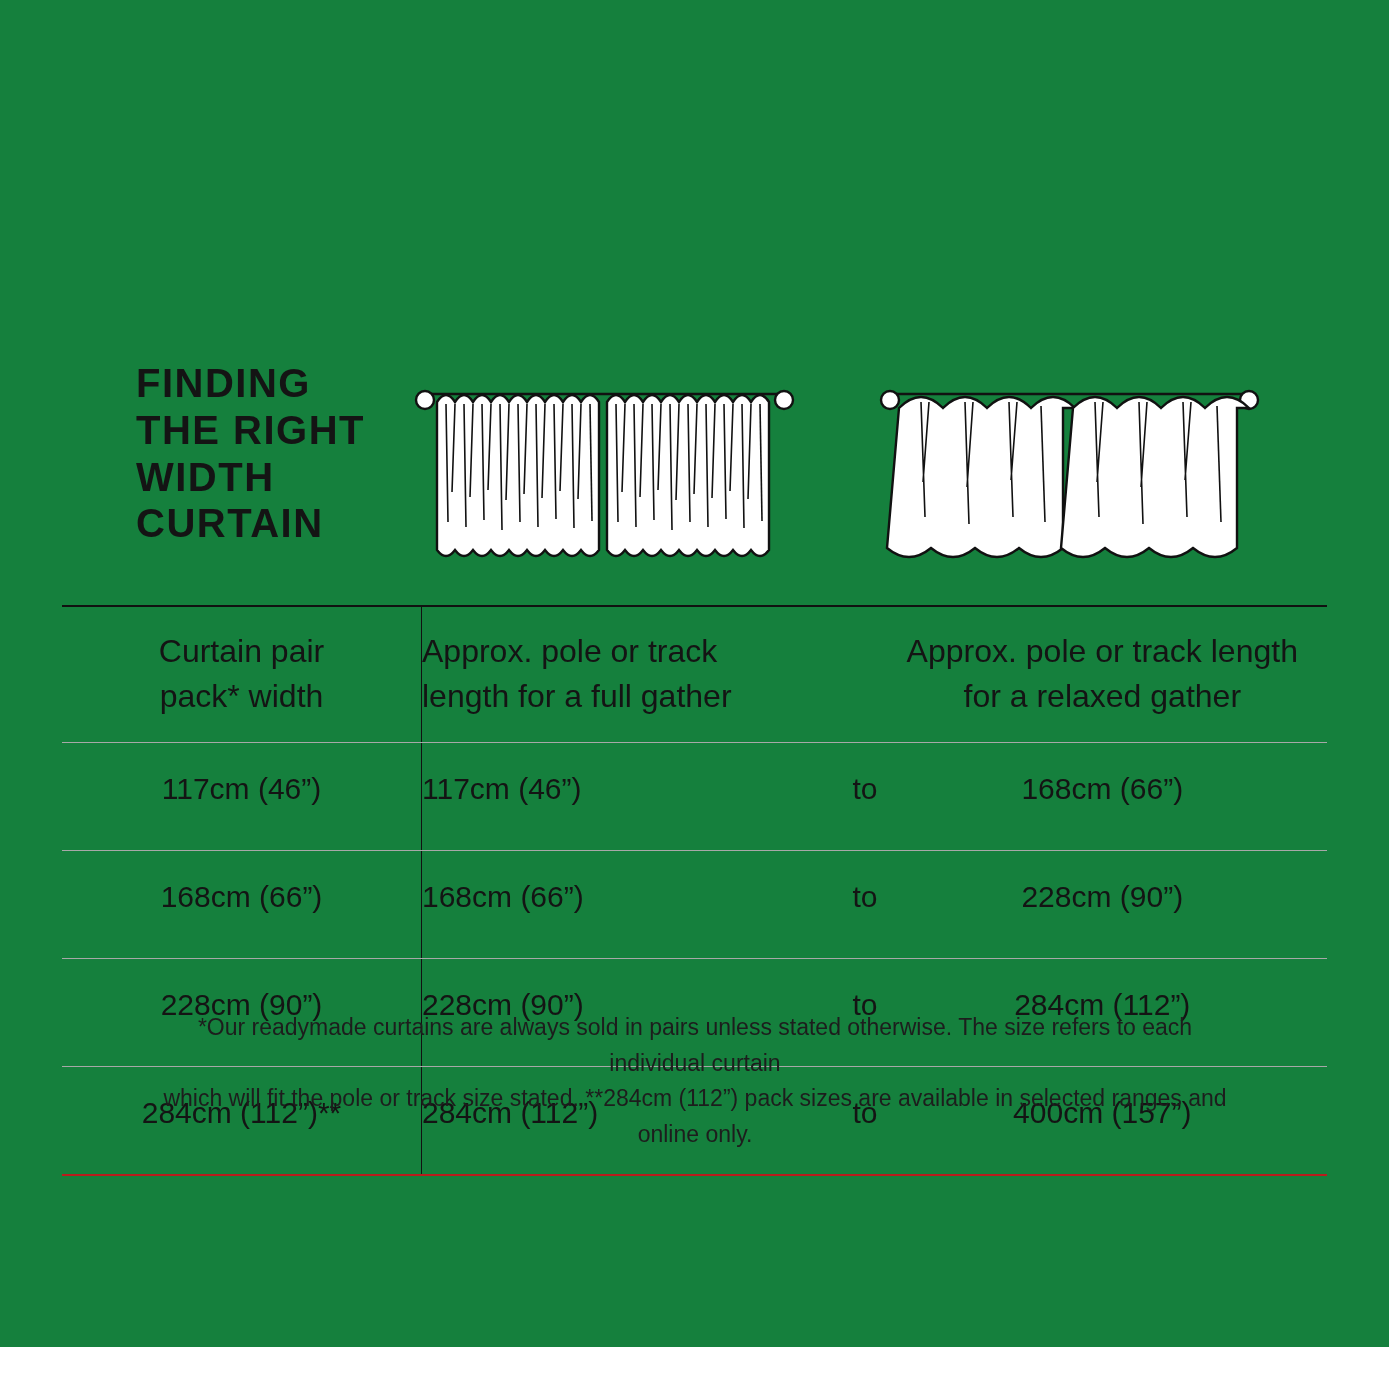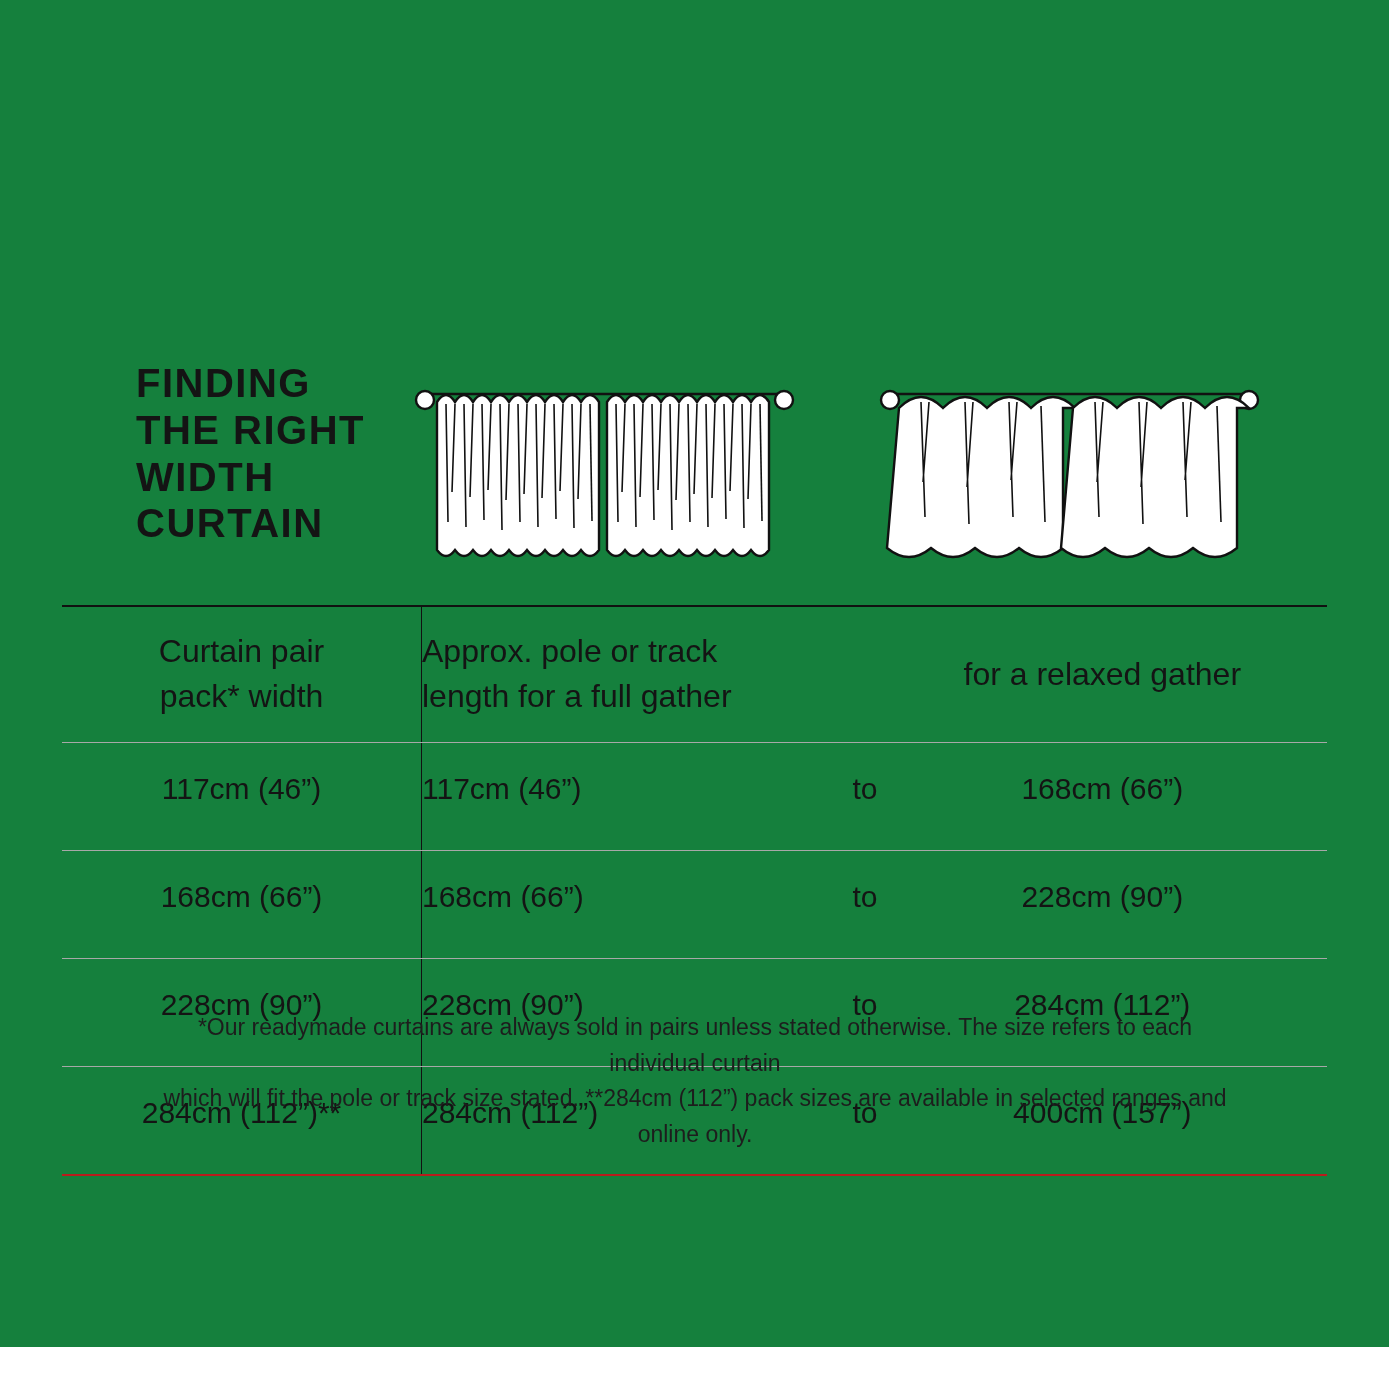--- a/index.html
+++ b/index.html
@@ -259,20 +259,21 @@
         <span class="hdr-text">Curtain pair</span>
         <span class="hdr-text">pack* width</span>
       </div>
       <div class="c2">
         <div class="full">
           <div class="hdr-text">Approx. pole or track</div>
           <div class="hdr-text">length for a full gather</div>
         </div>
         <div class="to"></div>
         <div class="relaxed">
+          <div class="hdr-text">Approx. pole or track length</div>
           <div class="hdr-text">for a relaxed gather</div>
         </div>
       </div>
     </div>
 
     <div class="row data">
       <div class="c1">
         <span class="cell-text">117cm (46”)</span>
       </div>
       <div class="c2">

